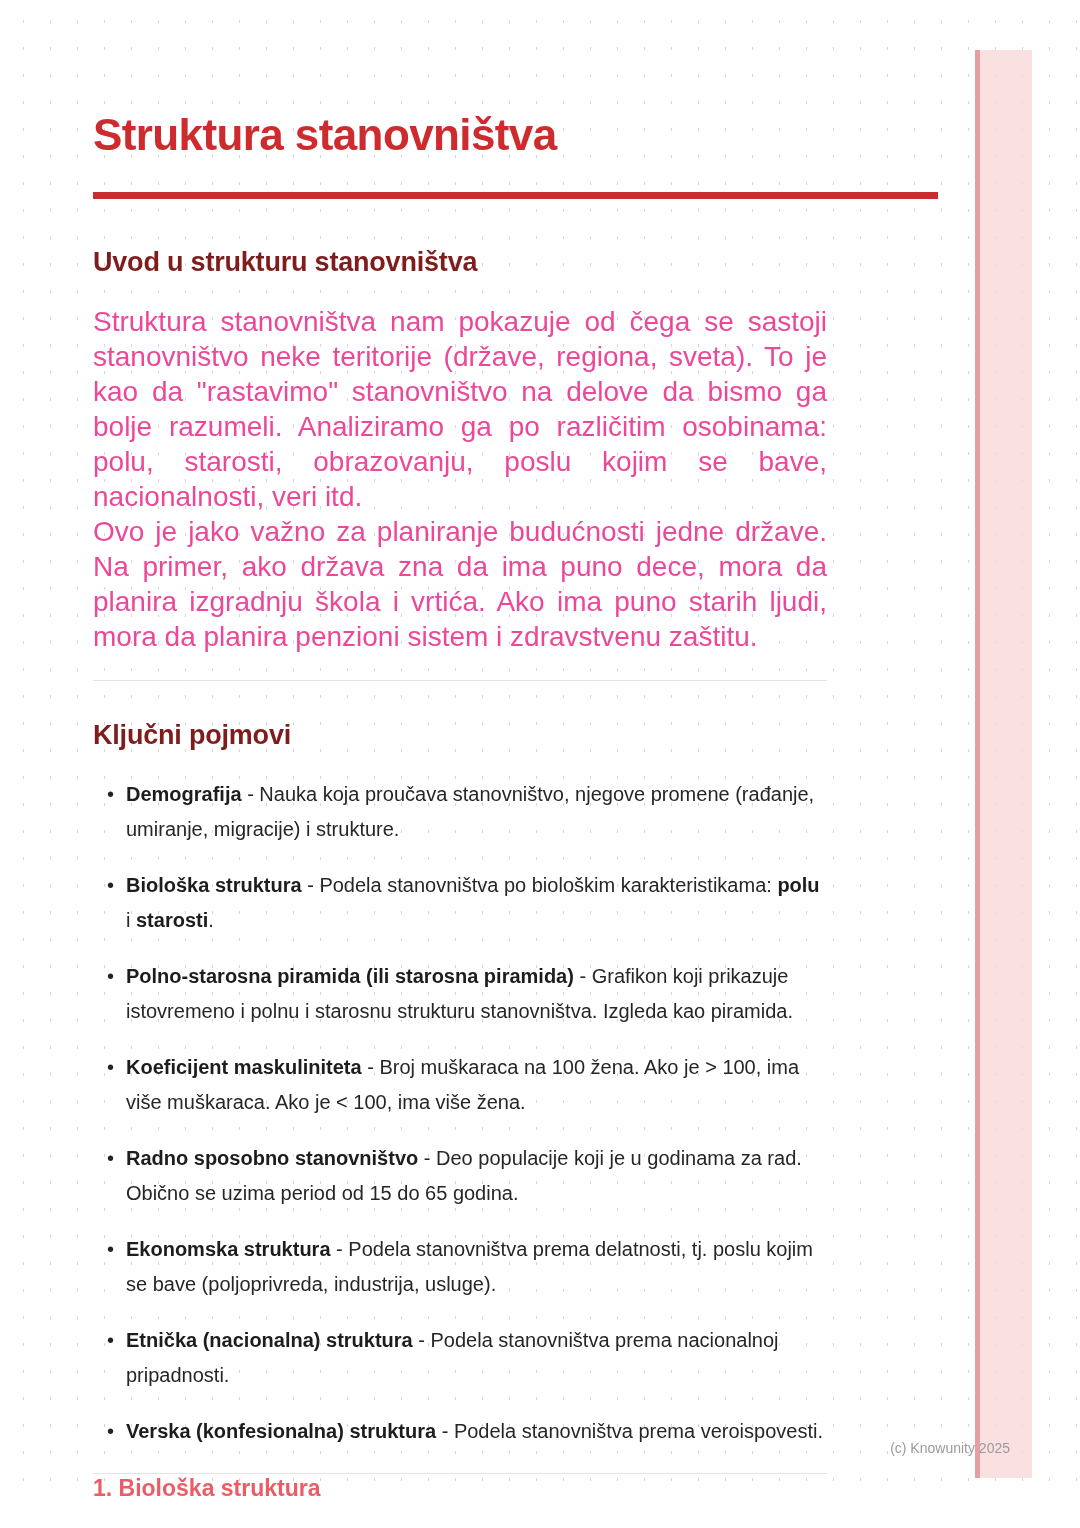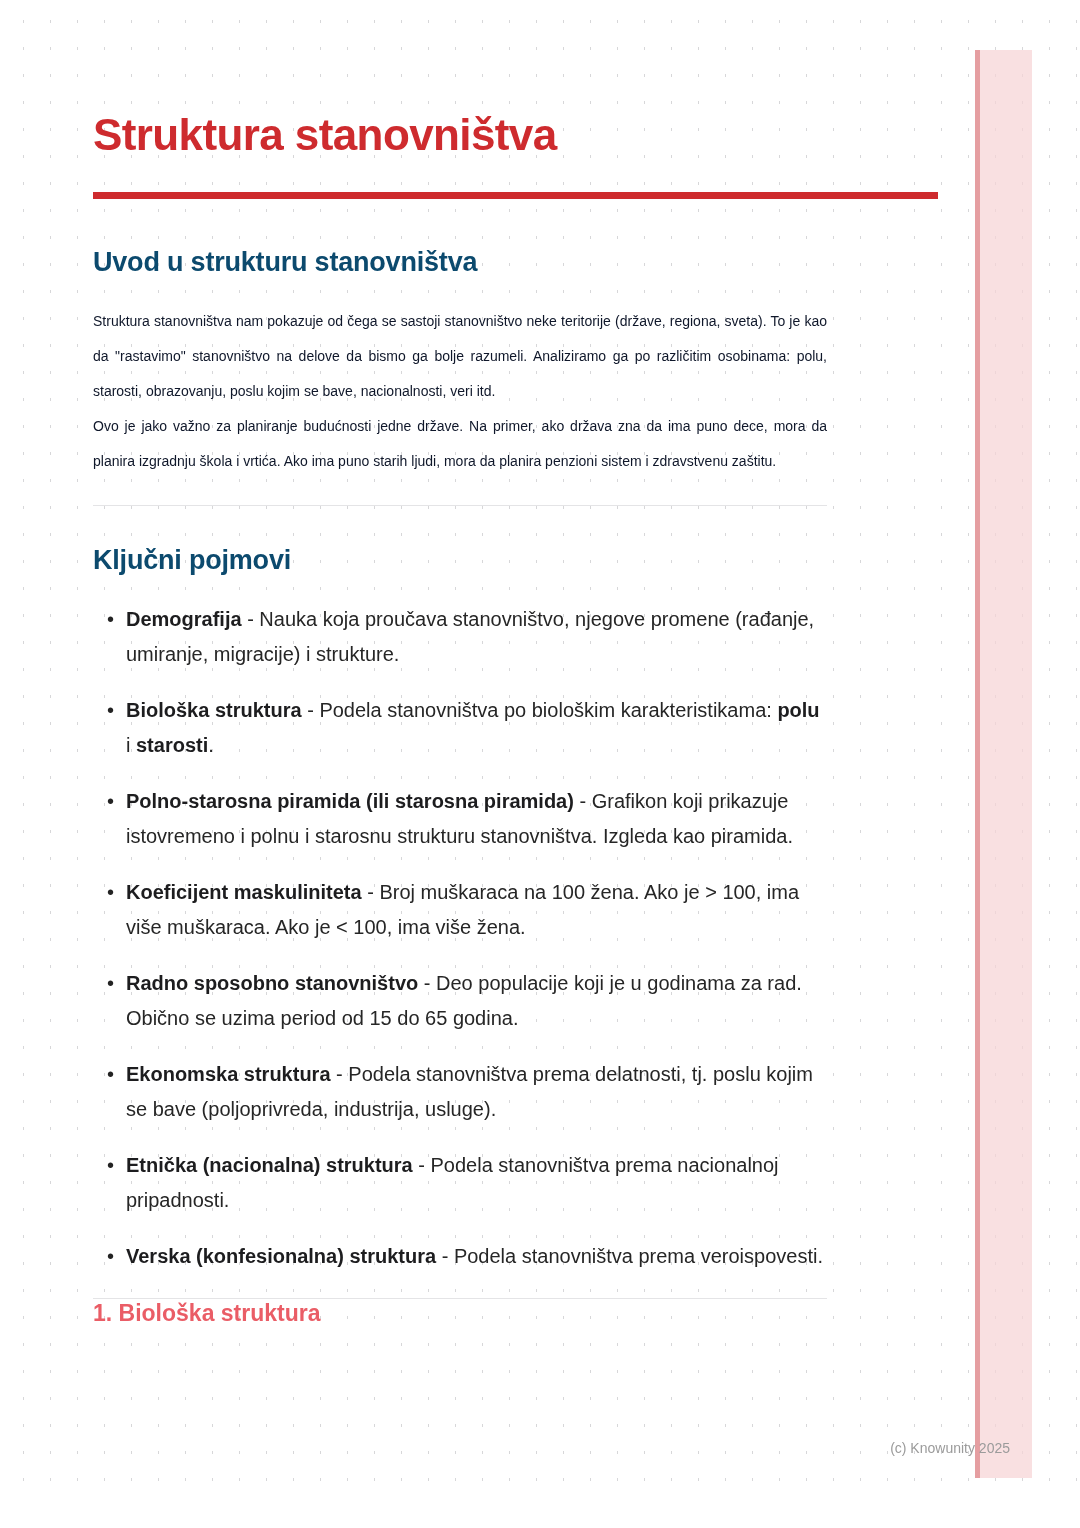--- a/index.html
+++ b/index.html
@@ -48,37 +48,37 @@
     margin-top: 31px;
     width: 845px;
     height: 7px;
     background: #ce2b2e;
     border: none;
   }
   h2.section-heading {
     font-size: 27px;
     line-height: 33px;
     font-weight: bold;
-    color: #0c4a6e;
+    color: #7f1d1d;
     letter-spacing: -0.2px;
   }
   h2.intro-heading    { margin-top: 47px; }
   h2.keyterms-heading { margin-top: 38px; }
   h2.detailed-heading { margin-top: 36px; }
   h3.subsection-heading {
     font-size: 23px;
     line-height: 28px;
     font-weight: bold;
     color: #ea5d66;
   }
   p.body-paragraph {
-    font-size: 14px;
+    font-size: 28px;
     line-height: 35px;
     text-align: justify;
-    color: #0f172a;
+    color: #ec4899;
   }
   p.para-1 { margin-top: 25px; }
   p.para-2 { }
   hr.soft-divider {
     border: none;
     border-top: 1px solid #e4e4e6;
     margin-top: 26px;
     width: 734px;
   }
   hr.soft-divider.second { margin-top: 24px; }

